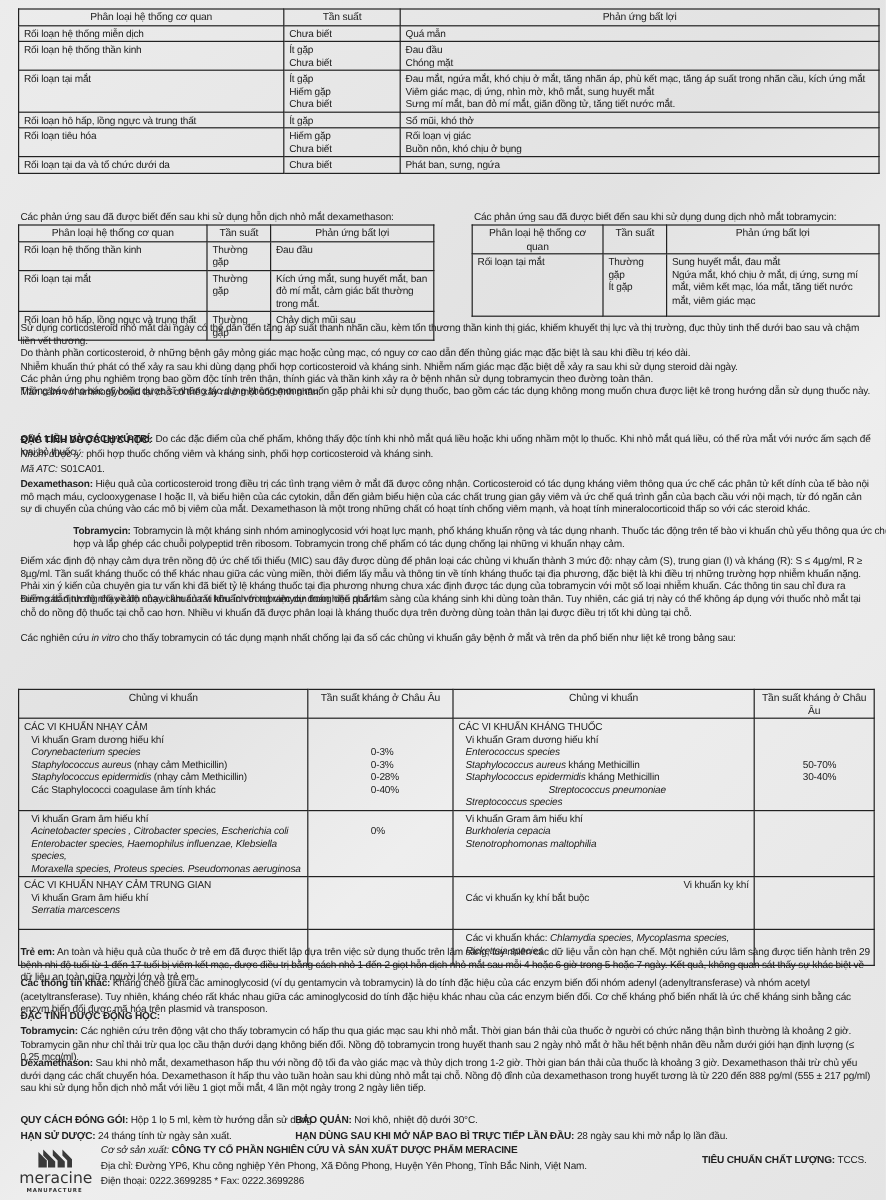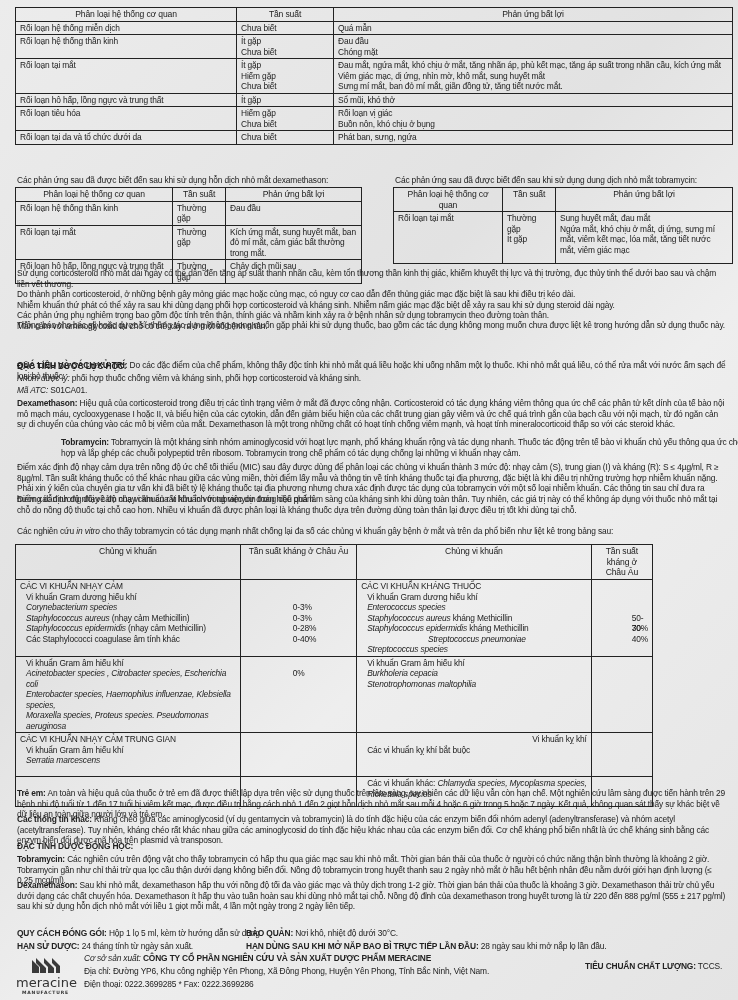--- a/index.html
+++ b/index.html
@@ -146,21 +146,21 @@
             <div>Ngứa mắt, khó chịu ở mắt, dị ứng, sưng mí mắt, viêm kết mạc, lóa mắt, tăng tiết nước mắt, viêm giác mạc</div>
           </td>
         </tr>
       </tbody>
   </table>
 
   <div class="p" style="top:268px;" id="para1">
       <div>Sử dụng corticosteroid nhỏ mắt dài ngày có thể dẫn đến tăng áp suất thanh nhãn cầu, kèm tổn thương thần kinh thị giác, khiếm khuyết thị lực và thị trường, đục thủy tinh thể dưới bao sau và chậm liền vết thương.</div>
       <div>Do thành phần corticosteroid, ở những bệnh gây mỏng giác mạc hoặc củng mạc, có nguy cơ cao dẫn đến thủng giác mạc đặc biệt là sau khi điều trị kéo dài.</div>
       <div>Nhiễm khuẩn thứ phát có thể xảy ra sau khi dùng dạng phối hợp corticosteroid và kháng sinh. Nhiễm nấm giác mạc đặc biệt dễ xảy ra sau khi sử dụng steroid dài ngày.</div>
-      <div>Các phản ứng phụ nghiêm trọng bao gồm độc tính trên thận, thính giác và nhầm kinh xảy ra ở bệnh nhân sử dụng tobramycin theo đường toàn thân.</div>
+      <div>Các phản ứng phụ nghiêm trọng bao gồm độc tính trên thận, thính giác và thần kinh xảy ra ở bệnh nhân sử dụng tobramycin theo đường toàn thân.</div>
       <div>Mẫn cảm với aminoglycosid tại chỗ có thể xảy ra ở một số bệnh nhân.</div>
     </div>
   <div class="p" style="top:320px;font-weight:normal;">Thông báo cho bác sỹ hoặc dược sĩ những tác dụng không mong muốn gặp phải khi sử dụng thuốc, bao gồm các tác dụng không mong muốn chưa được liệt kê trong hướng dẫn sử dụng thuốc này.</div>
   <div class="p" style="top:360px;">
     <b>QUÁ LIỀU VÀ CÁCH XỬ TRÍ:</b><span> Do các đặc điểm của chế phẩm, không thấy độc tính khi nhỏ mắt quá liều hoặc khi uống nhầm một lọ thuốc. Khi nhỏ mắt quá liều, có thể rửa mắt với nước ấm sạch để loại bỏ thuốc.</span>
   </div>
 
   <div class="p heading" style="top:361px;">ĐẶC TÍNH DƯỢC LỰC HỌC:</div>
   <div class="p" style="top:373px;">
     <i>Nhóm dược lý:</i><span> phối hợp thuốc chống viêm và kháng sinh, phối hợp corticosteroid và kháng sinh.</span>
@@ -173,21 +173,21 @@
   </div>
   <div class="p" style="top:437px;margin-left:44px;">
     <b>Tobramycin:</b><span> Tobramycin là một kháng sinh nhóm aminoglycosid với hoạt lực mạnh, phổ kháng khuẩn rộng và tác dụng nhanh. Thuốc tác động trên tế bào vi khuẩn chủ yếu thông qua ức chế sự tổng hợp và lắp ghép các chuỗi polypeptid trên ribosom. Tobramycin trong chế phẩm có tác dụng chống lại những vi khuẩn nhạy cảm.</span>
   </div>
   <div class="p" style="top:462px;">Điểm xác định độ nhạy cảm dựa trên nồng độ ức chế tối thiểu (MIC) sau đây được dùng để phân loại các chủng vi khuẩn thành 3 mức độ: nhạy cảm (S), trung gian (I) và kháng (R): S ≤ 4µg/ml, R ≥ 8µg/ml. Tần suất kháng thuốc có thể khác nhau giữa các vùng miền, thời điểm lấy mẫu và thông tin về tính kháng thuốc tại địa phương, đặc biệt là khi điều trị những trường hợp nhiễm khuẩn nặng. Phải xin ý kiến của chuyên gia tư vấn khi đã biết tỷ lệ kháng thuốc tại địa phương nhưng chưa xác định được tác dụng của tobramycin với một số loại nhiễm khuẩn. Các thông tin sau chỉ đưa ra hướng dẫn tương đối về độ nhạy cảm của vi khuẩn với tobramycin trong chế phẩm.</div>
   <div class="p" style="top:494px;">Điểm xác định độ nhạy cảm của vi khuẩn rất hữu ích trong việc dự đoán hiệu quả lâm sàng của kháng sinh khi dùng toàn thân. Tuy nhiên, các giá trị này có thể không áp dụng với thuốc nhỏ mắt tại chỗ do nồng độ thuốc tại chỗ cao hơn. Nhiều vi khuẩn đã được phân loại là kháng thuốc dựa trên đường dùng toàn thân lại được điều trị tốt khi dùng tại chỗ.</div>
   <div class="p" style="top:526px;">
     <span>Các nghiên cứu </span><i>in vitro</i><span> cho thấy tobramycin có tác dụng mạnh nhất chống lại đa số các chủng vi khuẩn gây bệnh ở mắt và trên da phổ biến như liệt kê trong bảng sau:</span>
   </div>
 
-  <table class="abs" style="left:15px;top:544px;width:638px;">
+  <table class="abs" style="left:15px;top:574px;width:714px;">
     <thead>
         <tr>
       <th style="width:232px">Chủng vi khuẩn</th>
       <th style="width:112px">Tần suất kháng ở Châu Âu</th>
       <th style="width:242px">Chủng vi khuẩn</th>
       <th>Tần suất kháng ở Châu Âu</th>
     </tr>
       </thead>
     <tbody id="t4body">
         <tr style="height:62px">

